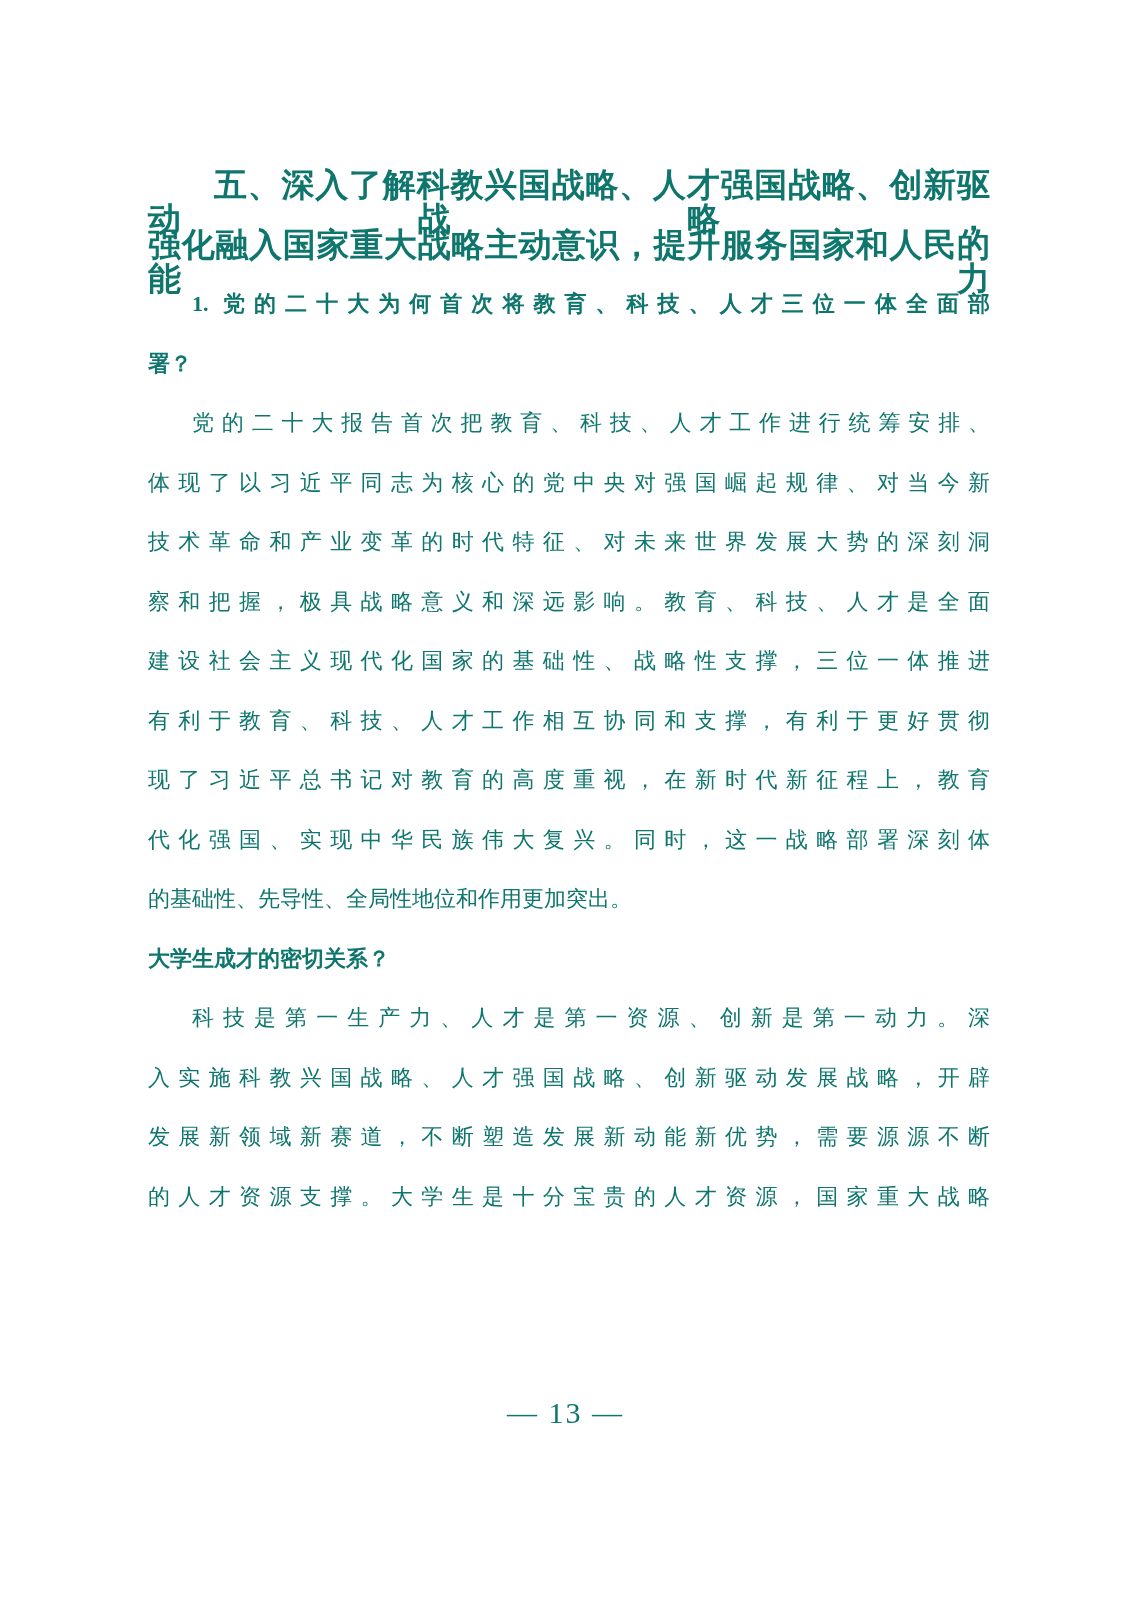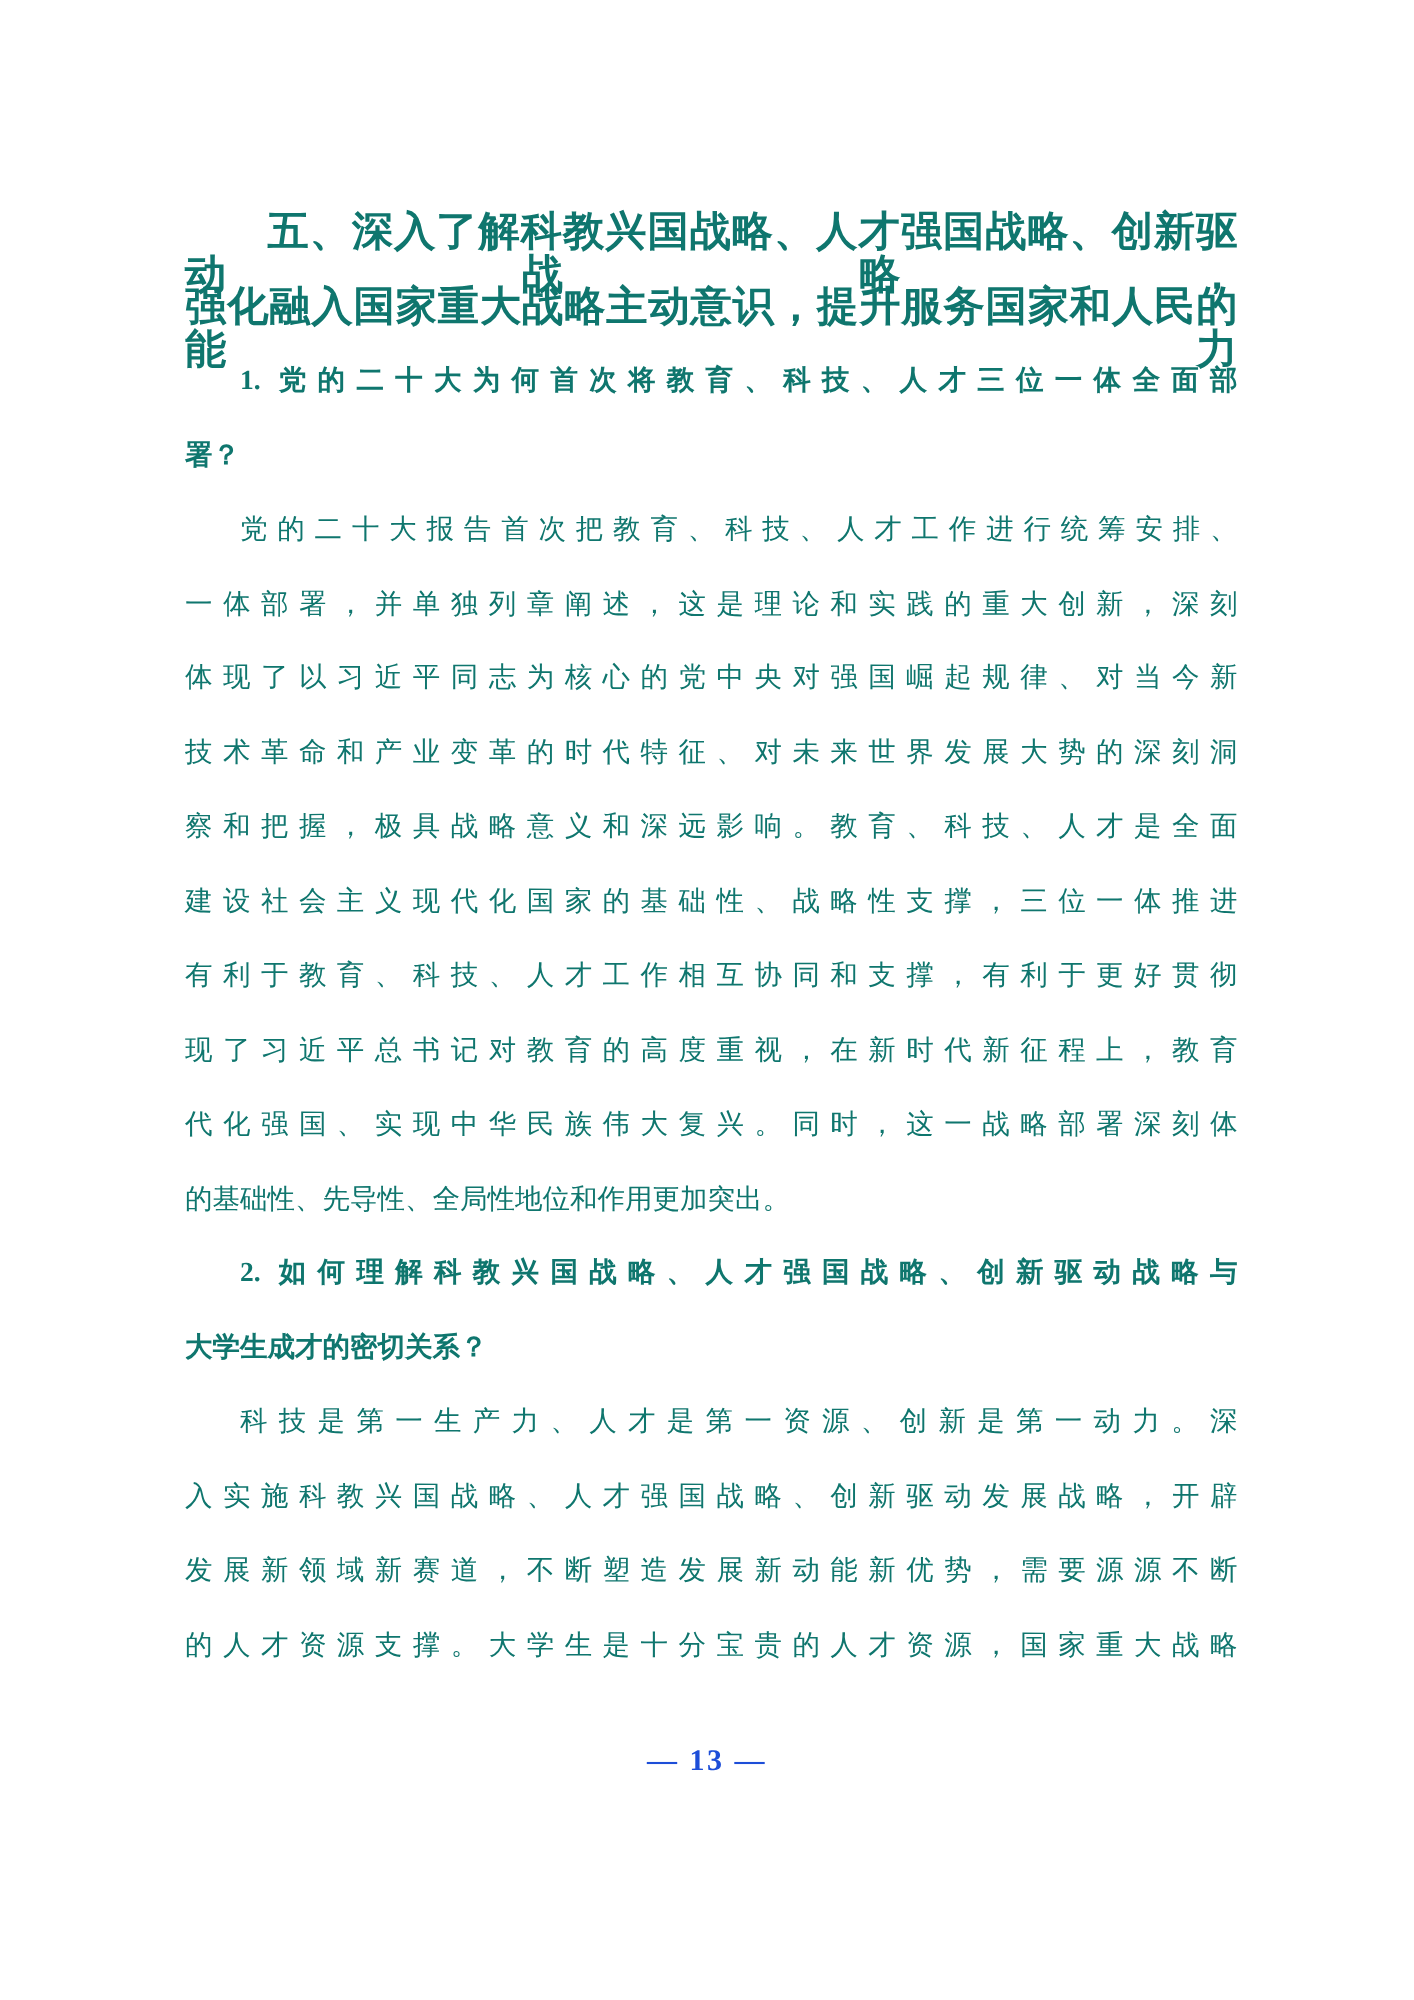--- a/index.html
+++ b/index.html
@@ -55,53 +55,51 @@
   .footer {
     position: absolute;
     left: 0;
     right: 0;
     top: 1396px;
     height: 44px;
     text-align: center;
   }
   .page-number {
     font-family: "Liberation Serif", "DejaVu Serif", serif;
-    font-weight: 700;
-    font-size: 24px;
-    color: #1d4ed8;
+    font-weight: 400;
+    font-size: 30px;
+    color: #0f766e;
     letter-spacing: 2px;
   }
 </style>
 </head>
 <body>
 
 <div class="page">
   <main class="content">
       <div class="block h1">
         <div class="line indent fill">五、深入了解科教兴国战略、人才强国战略、创新驱动战略，</div>
         <div class="line fill">强化融入国家重大战略主动意识，提升服务国家和人民的能力</div>
       </div>
       <div class="block h2">
         <div class="line indent fill">1. 党的二十大为何首次将教育、科技、人才三位一体全面部</div>
         <div class="line">署？</div>
       </div>
       <div class="block body">
         <div class="line indent fill">党的二十大报告首次把教育、科技、人才工作进行统筹安排、</div>
-        <div class="line fill">一体部署，并单独列章阐述，这是理论和实践的重大创新，深刻</div>
         <div class="line fill">体现了以习近平同志为核心的党中央对强国崛起规律、对当今新</div>
         <div class="line fill">技术革命和产业变革的时代特征、对未来世界发展大势的深刻洞</div>
         <div class="line fill">察和把握，极具战略意义和深远影响。教育、科技、人才是全面</div>
         <div class="line fill">建设社会主义现代化国家的基础性、战略性支撑，三位一体推进</div>
         <div class="line fill">有利于教育、科技、人才工作相互协同和支撑，有利于更好贯彻</div>
         <div class="line fill">现了习近平总书记对教育的高度重视，在新时代新征程上，教育</div>
         <div class="line fill">代化强国、实现中华民族伟大复兴。同时，这一战略部署深刻体</div>
         <div class="line">的基础性、先导性、全局性地位和作用更加突出。</div>
       </div>
       <div class="block h2">
-        <div class="line indent fill">2. 如何理解科教兴国战略、人才强国战略、创新驱动战略与</div>
         <div class="line">大学生成才的密切关系？</div>
       </div>
       <div class="block body">
         <div class="line indent fill">科技是第一生产力、人才是第一资源、创新是第一动力。深</div>
         <div class="line fill">入实施科教兴国战略、人才强国战略、创新驱动发展战略，开辟</div>
         <div class="line fill">发展新领域新赛道，不断塑造发展新动能新优势，需要源源不断</div>
         <div class="line fill">的人才资源支撑。大学生是十分宝贵的人才资源，国家重大战略</div>
       </div>
     </main>
   <footer class="footer">

